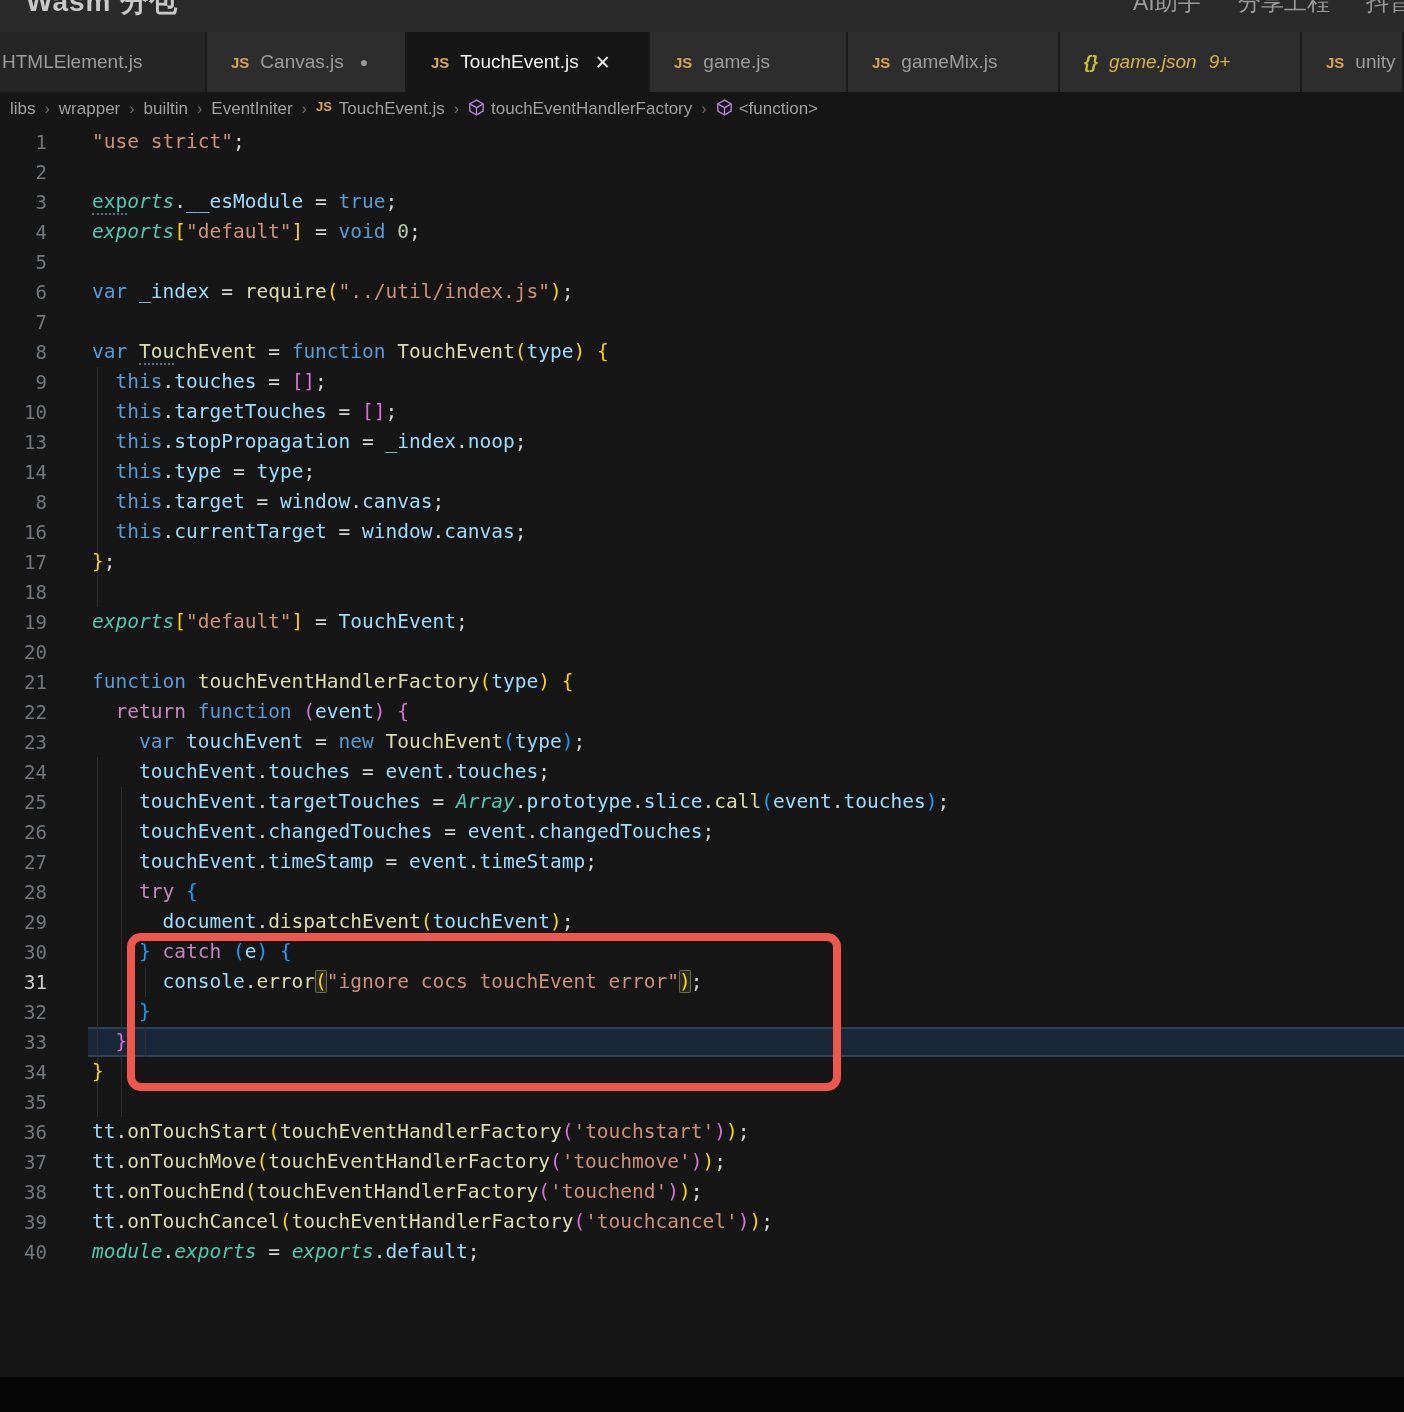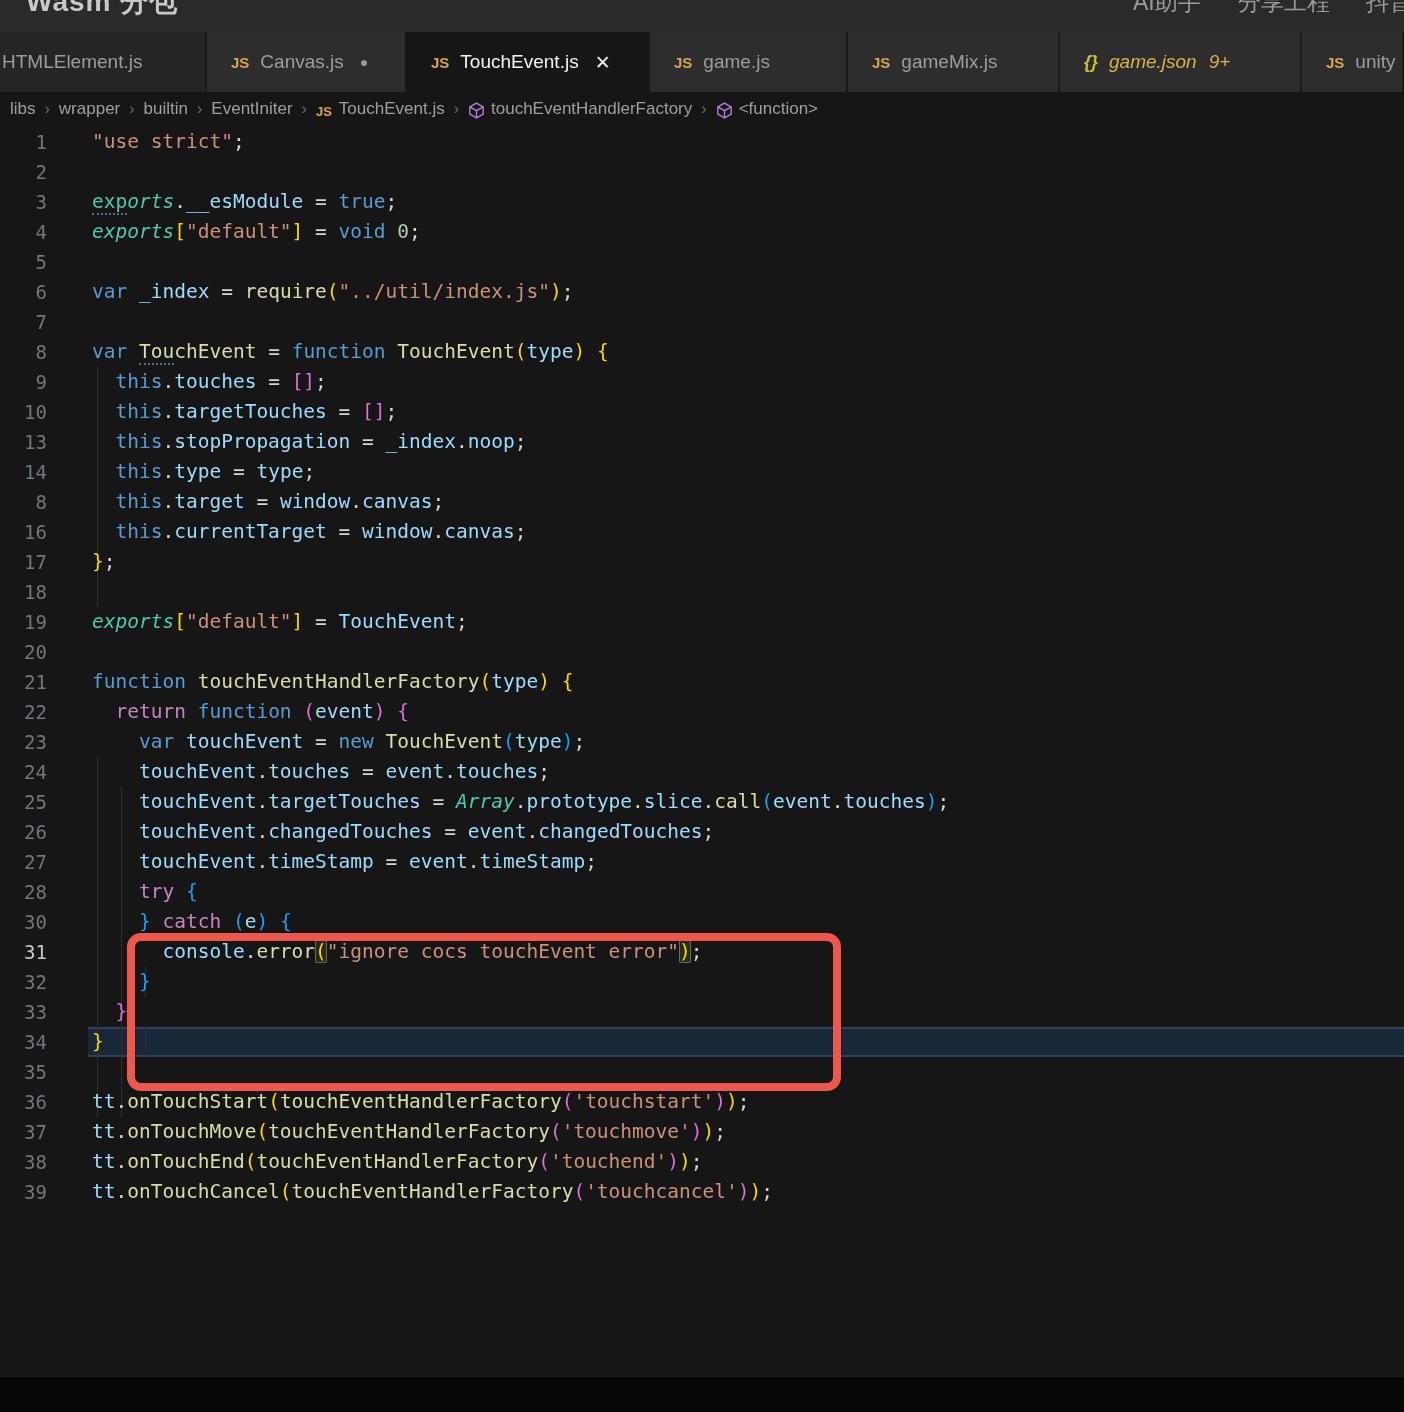--- a/index.html
+++ b/index.html
@@ -26,21 +26,21 @@
   .tab-label.mod { color:#d7b24a; font-style:italic; }
   .js-badge { font-size:15px; font-weight:700; color:#d9a452; margin-right:11px; font-style:normal; }
   .json-badge { font-size:18px; font-weight:700; color:#c3c334; margin-right:11px; font-style:italic; }
   .tab-count { font-size:19px; color:#d7b24a; font-style:italic; margin-left:12px; }
   .tab-dot { color:#9a9a9a; font-size:14px; margin-left:16px; }
   .tab-close { color:#e8e8e8; font-size:19px; margin-left:16px; cursor:pointer; }
 
   
   .breadcrumb { display:flex; align-items:center; height:34px; background:#161616; padding-left:10px;
                 font-size:17px; color:#9f9f9f; }
-  .crumb { display:flex; align-items:flex-end; cursor:pointer; white-space:nowrap; }
+  .crumb { display:flex; align-items:flex-start; cursor:pointer; white-space:nowrap; }
   .crumb-sep { color:#6c6c6c; margin:0 9px; font-size:16px; }
   .crumb .js-badge { font-size:13px; margin-right:7px; }
   .sym-icon { width:17px; height:17px; margin-right:6px; }
 
   
   .editor { position:relative; height:1251px; background:#161616; overflow:hidden; }
   .guide { position:absolute; width:1px; background:#2e2e2e; z-index:2; }
   .cur-line { position:absolute; left:88px; right:0; height:30px; background:#182838;
               border-top:2px solid #2d4157; border-bottom:2px solid #2d4157; z-index:1; }
   .lines { position:absolute; top:1px; left:0; right:0; z-index:3; }
@@ -177,28 +177,30 @@
         <div class="row"><span class="gutter">19</span><span class="code"><span class="tk-t">exports</span><span class="tk-b1">[</span><span class="tk-s">"default"</span><span class="tk-b1">]</span><span class="tk-p"> = </span><span class="tk-v">TouchEvent</span><span class="tk-p">;</span></span></div>
         <div class="row"><span class="gutter">20</span><span class="code"></span></div>
         <div class="row"><span class="gutter">21</span><span class="code"><span class="tk-k">function</span><span class="tk-w"> </span><span class="tk-f">touchEventHandlerFactory</span><span class="tk-b1">(</span><span class="tk-v">type</span><span class="tk-b1">)</span><span class="tk-w"> </span><span class="tk-b1">{</span></span></div>
         <div class="row"><span class="gutter">22</span><span class="code"><span class="tk-w">  </span><span class="tk-c">return</span><span class="tk-w"> </span><span class="tk-k">function</span><span class="tk-w"> </span><span class="tk-b2">(</span><span class="tk-v">event</span><span class="tk-b2">)</span><span class="tk-w"> </span><span class="tk-b2">{</span></span></div>
         <div class="row"><span class="gutter">23</span><span class="code"><span class="tk-w">    </span><span class="tk-k">var</span><span class="tk-w"> </span><span class="tk-v">touchEvent</span><span class="tk-p"> = </span><span class="tk-k">new</span><span class="tk-w"> </span><span class="tk-f">TouchEvent</span><span class="tk-b3">(</span><span class="tk-v">type</span><span class="tk-b3">)</span><span class="tk-p">;</span></span></div>
         <div class="row"><span class="gutter">24</span><span class="code"><span class="tk-w">    </span><span class="tk-v">touchEvent</span><span class="tk-p">.</span><span class="tk-v">touches</span><span class="tk-p"> = </span><span class="tk-v">event</span><span class="tk-p">.</span><span class="tk-v">touches</span><span class="tk-p">;</span></span></div>
         <div class="row"><span class="gutter">25</span><span class="code"><span class="tk-w">    </span><span class="tk-v">touchEvent</span><span class="tk-p">.</span><span class="tk-v">targetTouches</span><span class="tk-p"> = </span><span class="tk-t">Array</span><span class="tk-p">.</span><span class="tk-v">prototype</span><span class="tk-p">.</span><span class="tk-v">slice</span><span class="tk-p">.</span><span class="tk-f">call</span><span class="tk-b3">(</span><span class="tk-v">event</span><span class="tk-p">.</span><span class="tk-v">touches</span><span class="tk-b3">)</span><span class="tk-p">;</span></span></div>
         <div class="row"><span class="gutter">26</span><span class="code"><span class="tk-w">    </span><span class="tk-v">touchEvent</span><span class="tk-p">.</span><span class="tk-v">changedTouches</span><span class="tk-p"> = </span><span class="tk-v">event</span><span class="tk-p">.</span><span class="tk-v">changedTouches</span><span class="tk-p">;</span></span></div>
         <div class="row"><span class="gutter">27</span><span class="code"><span class="tk-w">    </span><span class="tk-v">touchEvent</span><span class="tk-p">.</span><span class="tk-v">timeStamp</span><span class="tk-p"> = </span><span class="tk-v">event</span><span class="tk-p">.</span><span class="tk-v">timeStamp</span><span class="tk-p">;</span></span></div>
         <div class="row"><span class="gutter">28</span><span class="code"><span class="tk-w">    </span><span class="tk-c">try</span><span class="tk-w"> </span><span class="tk-b3">{</span></span></div>
+        <div class="row"><span class="gutter">29</span><span class="code"><span class="tk-w">      </span><span class="tk-v">document</span><span class="tk-p">.</span><span class="tk-f">dispatchEvent</span><span class="tk-b1">(</span><span class="tk-v">touchEvent</span><span class="tk-b1">)</span><span class="tk-p">;</span></span></div>
         <div class="row"><span class="gutter">30</span><span class="code"><span class="tk-w">    </span><span class="tk-b3">}</span><span class="tk-w"> </span><span class="tk-c">catch</span><span class="tk-w"> </span><span class="tk-b3">(</span><span class="tk-v">e</span><span class="tk-b3">)</span><span class="tk-w"> </span><span class="tk-b3">{</span></span></div>
         <div class="row cur"><span class="gutter">31</span><span class="code"><span class="tk-w">      </span><span class="tk-v">console</span><span class="tk-p">.</span><span class="tk-f">error</span><span class="tk-m">(</span><span class="tk-s">"ignore cocs touchEvent error"</span><span class="tk-m">)</span><span class="tk-p">;</span></span></div>
         <div class="row"><span class="gutter">32</span><span class="code"><span class="tk-w">    </span><span class="tk-b3">}</span></span></div>
         <div class="row"><span class="gutter">33</span><span class="code"><span class="tk-w">  </span><span class="tk-b2">}</span><span class="tk-p">;</span></span></div>
         <div class="row"><span class="gutter">34</span><span class="code"><span class="tk-b1">}</span></span></div>
         <div class="row"><span class="gutter">35</span><span class="code"></span></div>
         <div class="row"><span class="gutter">36</span><span class="code"><span class="tk-v">tt</span><span class="tk-p">.</span><span class="tk-f">onTouchStart</span><span class="tk-b1">(</span><span class="tk-f">touchEventHandlerFactory</span><span class="tk-b2">(</span><span class="tk-s">'touchstart'</span><span class="tk-b2">)</span><span class="tk-b1">)</span><span class="tk-p">;</span></span></div>
         <div class="row"><span class="gutter">37</span><span class="code"><span class="tk-v">tt</span><span class="tk-p">.</span><span class="tk-f">onTouchMove</span><span class="tk-b1">(</span><span class="tk-f">touchEventHandlerFactory</span><span class="tk-b2">(</span><span class="tk-s">'touchmove'</span><span class="tk-b2">)</span><span class="tk-b1">)</span><span class="tk-p">;</span></span></div>
         <div class="row"><span class="gutter">38</span><span class="code"><span class="tk-v">tt</span><span class="tk-p">.</span><span class="tk-f">onTouchEnd</span><span class="tk-b1">(</span><span class="tk-f">touchEventHandlerFactory</span><span class="tk-b2">(</span><span class="tk-s">'touchend'</span><span class="tk-b2">)</span><span class="tk-b1">)</span><span class="tk-p">;</span></span></div>
         <div class="row"><span class="gutter">39</span><span class="code"><span class="tk-v">tt</span><span class="tk-p">.</span><span class="tk-f">onTouchCancel</span><span class="tk-b1">(</span><span class="tk-f">touchEventHandlerFactory</span><span class="tk-b2">(</span><span class="tk-s">'touchcancel'</span><span class="tk-b2">)</span><span class="tk-b1">)</span><span class="tk-p">;</span></span></div>
+        <div class="row"><span class="gutter">40</span><span class="code"><span class="tk-t">module</span><span class="tk-p">.</span><span class="tk-t">exports</span><span class="tk-p"> = </span><span class="tk-t">exports</span><span class="tk-p">.</span><span class="tk-v">default</span><span class="tk-p">;</span></span></div>
       </div>
     <div class="annot-box" id="annot-box"></div>
   </div>
 
   <div class="footer"></div>
 </div>
 
 </body></html>

